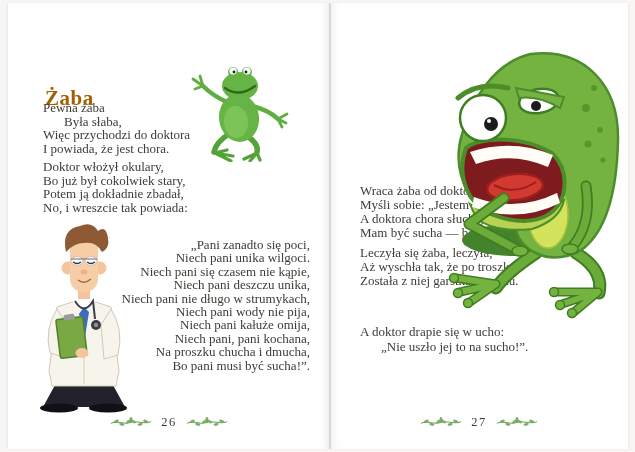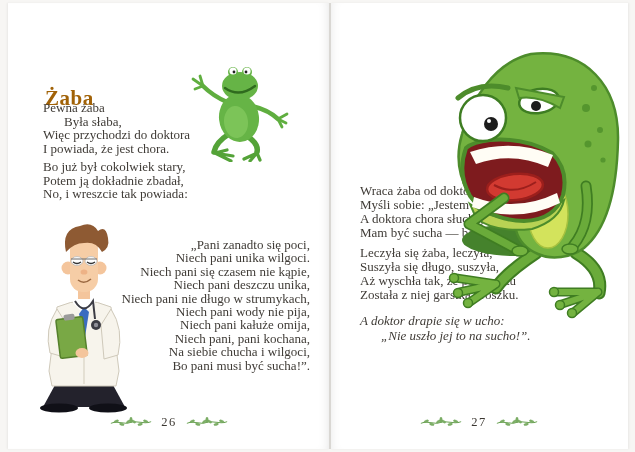--- a/index.html
+++ b/index.html
@@ -17,21 +17,21 @@
   .poem-title{
     position:absolute;left:45px;top:72px;width:110px;
     font-size:21px;font-weight:bold;color:#a16207;letter-spacing:.5px;
   }
   .stanza{position:absolute;font-size:13px;line-height:13.5px;white-space:nowrap;}
   #stanza1{left:43px;top:101px;}
   #stanza2{left:43px;top:160px;}
   #stanza3{left:55px;top:238px;width:255px;text-align:right;line-height:13.4px;}
   #stanza4{left:360px;top:184px;line-height:14px;}
   #stanza5{left:360px;top:246px;line-height:14px;}
-  #stanza6{left:360px;top:313px;line-height:15px;font-style:italic;}
+  #stanza6{left:360px;top:324px;line-height:15px;}
   .line.indent{padding-left:21px;}
 
   .pagination{position:absolute;top:414px;height:16px;display:flex;align-items:center;justify-content:center;gap:8px;}
   #pagination-left{left:8px;width:322px;}
   #pagination-right{left:330px;width:298px;}
   .page-number{font-size:12.5px;letter-spacing:1.5px;color:#3b3731;}
   .flourish{width:44px;height:11px;display:block;}
 
   .illus{position:absolute;}
   #small-frog{left:189px;top:56px;width:103px;height:106px;}
@@ -48,48 +48,48 @@
 <h1 class="poem-title">Żaba</h1>
 
 <div class="stanza" id="stanza1">
   <div class="line">Pewna żaba</div>
   <div class="line indent">Była słaba,</div>
   <div class="line">Więc przychodzi do doktora</div>
   <div class="line">I powiada, że jest chora.</div>
 </div>
 
 <div class="stanza" id="stanza2">
+  <div class="line">Doktor włożył okulary,</div>
   <div class="line">Bo już był cokolwiek stary,</div>
   <div class="line">Potem ją dokładnie zbadał,</div>
   <div class="line">No, i wreszcie tak powiada:</div>
 </div>
 
 <div class="stanza" id="stanza3">
   <div class="line">„Pani zanadto się poci,</div>
   <div class="line">Niech pani unika wilgoci.</div>
   <div class="line">Niech pani się czasem nie kąpie,</div>
   <div class="line">Niech pani deszczu unika,</div>
   <div class="line">Niech pani nie długo w strumykach,</div>
   <div class="line">Niech pani wody nie pija,</div>
   <div class="line">Niech pani kałuże omija,</div>
   <div class="line">Niech pani, pani kochana,</div>
-  <div class="line">Na siebie chucha i wilgoci,</div>
+  <div class="line">Na proszku chucha i dmucha,</div>
   <div class="line">Bo pani musi być sucha!”.</div>
 </div>
 
 <div class="stanza" id="stanza4">
   <div class="line">Wraca żaba od doktora,</div>
   <div class="line">Myśli sobie: „Jestem chora,</div>
   <div class="line">A doktora chora słucha,</div>
   <div class="line">Mam być sucha — będę sucha!”.</div>
 </div>
 
 <div class="stanza" id="stanza5">
   <div class="line">Leczyła się żaba, leczyła,</div>
-  <div class="line">Suszyła się długo, suszyła,</div>
   <div class="line">Aż wyschła tak, że po troszku</div>
   <div class="line">Została z niej garstka proszku.</div>
 </div>
 
 <div class="stanza" id="stanza6">
   <div class="line">A doktor drapie się w ucho:</div>
   <div class="line indent">„Nie uszło jej to na sucho!”.</div>
 </div>
 
 <svg class="illus" id="small-frog" viewBox="0 0 103 106" xmlns="http://www.w3.org/2000/svg">

